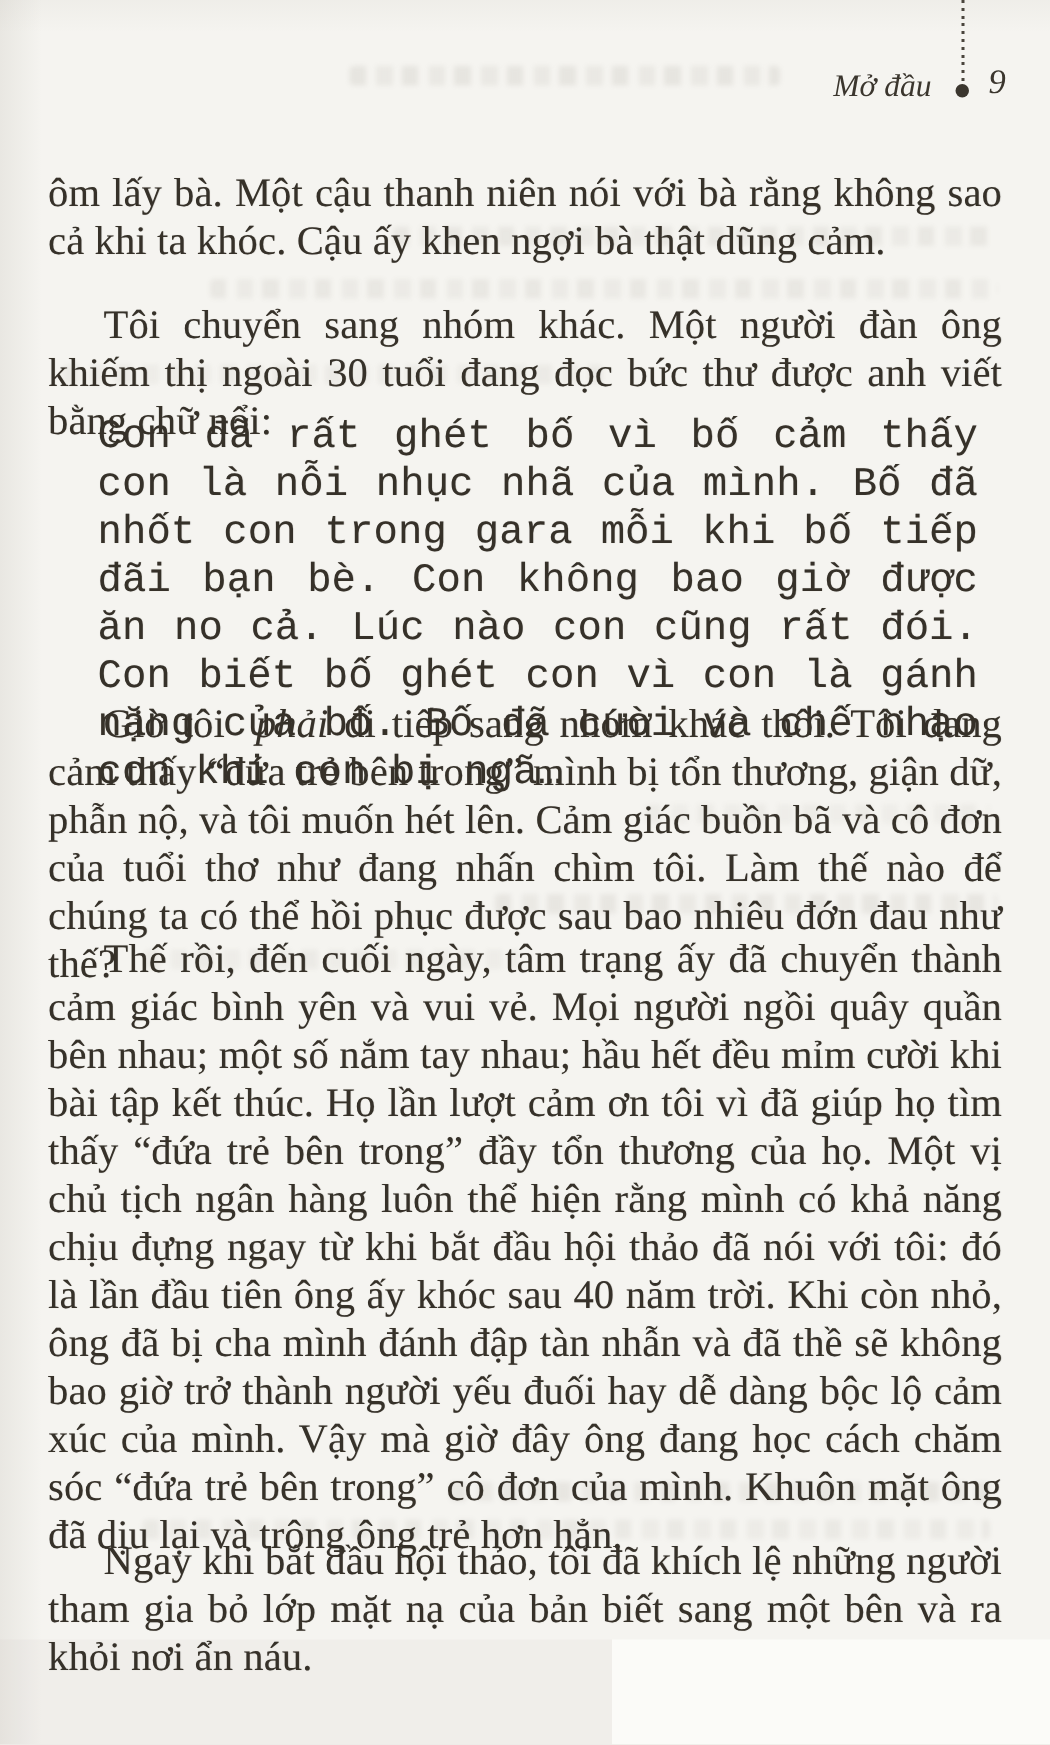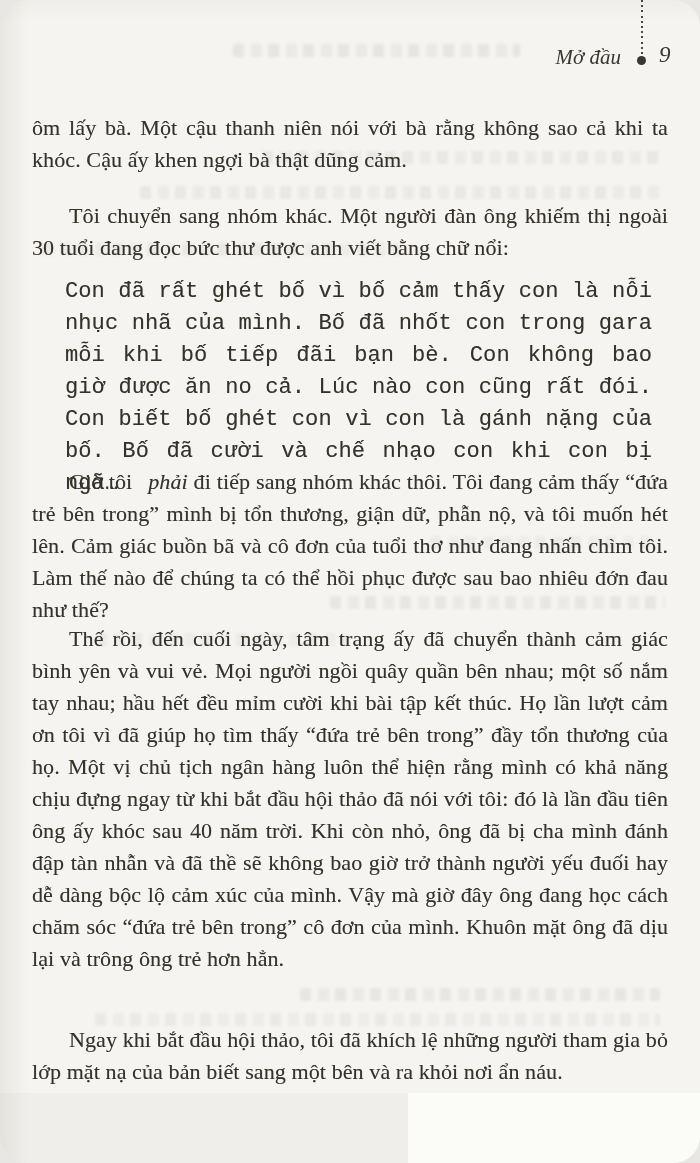--- a/index.html
+++ b/index.html
@@ -4,21 +4,20 @@
 <style>
   html,body { margin:0; padding:0; background:#e8e7e3; }
   .page {
     position:relative;
     width:700px; height:1163px;
     margin:0;
     background:#f5f4f0;
     overflow:hidden;
     font-family:"Liberation Serif","DejaVu Serif",serif;
     color:#363129;
-    border-radius:27px;
   }
   
   .page::before{
     content:"";
     position:absolute; inset:0;
     background:
       linear-gradient(90deg, rgba(158,152,140,.14), rgba(158,152,140,0) 28px),
       linear-gradient(180deg, rgba(158,152,140,.07), rgba(158,152,140,0) 22px);
     pointer-events:none;
   }
@@ -42,21 +41,21 @@
   .header-dot{
     position:absolute; top:56px; left:637px;
     width:9px; height:9px; border-radius:50%;
     background:#3b362e;
   }
 
   
   .p, .quote{
     position:absolute; left:32px; width:636px; margin:0;
     text-align:justify;
-    font-size:22px; line-height:32px;
+    font-size:27px; line-height:32px;
     letter-spacing:.1px;
     text-shadow:.2px .2px .5px rgba(52,48,42,.35);
   }
   .indent{ text-indent:37px; }
   .p1{ top:112px; }
   .p2{ top:200px; }
   .quote{ left:65px; width:587px; top:276px;font-family:Liberation Mono, monospace; }
   .p3{ top:466px; }
   .p4{ top:623px; }
   .p5{ top:1024px; }

